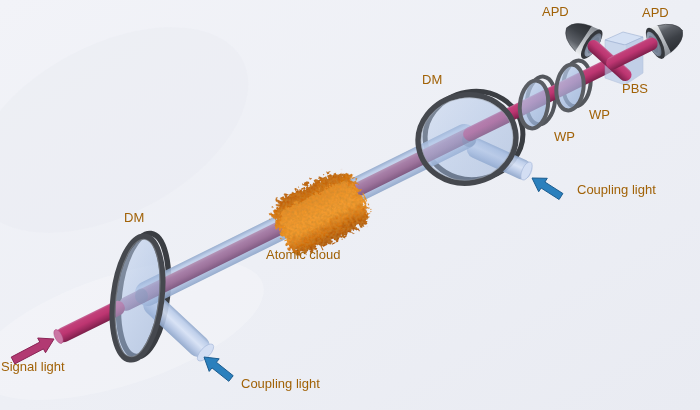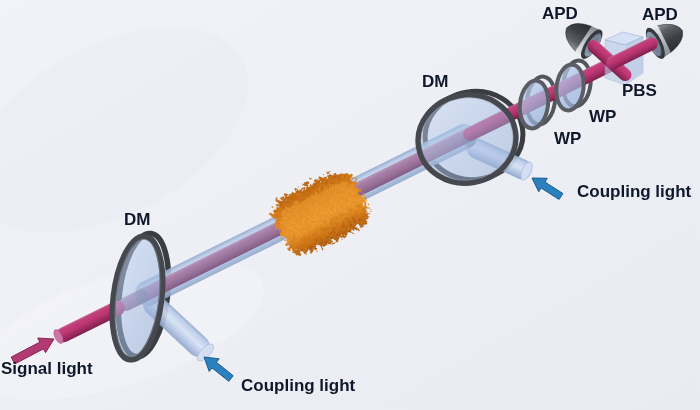--- a/index.html
+++ b/index.html
@@ -1,20 +1,20 @@
 <!DOCTYPE html>
 <html><head>
 <meta charset="utf-8">
 <style>
   html,body{margin:0;padding:0;background:#eef0f5;}
   .stage{position:relative;width:700px;height:410px;overflow:hidden;
          font-family:"Liberation Sans",sans-serif;}
   .stage svg{position:absolute;left:0;top:0;}
-  .lbl{position:absolute;font-size:17px;line-height:1.1;color:#0f172a;
-       white-space:nowrap;letter-spacing:0px;font-weight:bold;}
+  .lbl{position:absolute;font-size:13px;line-height:1.1;color:#a16207;
+       white-space:nowrap;letter-spacing:0px;}
 </style>
 </head>
 <body>
 
 <div class="stage">
 
 <svg width="700" height="410" viewBox="0 0 700 410">
   <defs>
     <linearGradient id="gBg" x1="0" y1="0" x2="1" y2="1">
       <stop offset="0" stop-color="#f2f3f8"></stop>
@@ -187,20 +187,21 @@
   </g>
   <g transform="translate(570,87.5) rotate(7)">
     <ellipse cx="0" cy="0" rx="13.5" ry="23" fill="url(#gGlass)" opacity="0.72"></ellipse>
     <ellipse cx="0" cy="0" rx="13.5" ry="23" fill="none" stroke="#5a5d63" stroke-width="4"></ellipse>
   </g>
 </svg>
 
 <div class="lbl" style="left:1px;top:360px">Signal light</div>
 <div class="lbl" style="left:241px;top:377px">Coupling light</div>
 <div class="lbl" style="left:577px;top:183px">Coupling light</div>
+<div class="lbl" style="left:266px;top:248px">Atomic cloud</div>
 <div class="lbl" style="left:124px;top:211px">DM</div>
 <div class="lbl" style="left:422px;top:73px">DM</div>
 <div class="lbl" style="left:554px;top:130px">WP</div>
 <div class="lbl" style="left:589px;top:108px">WP</div>
 <div class="lbl" style="left:622px;top:82px">PBS</div>
 <div class="lbl" style="left:542px;top:5px">APD</div>
 <div class="lbl" style="left:642px;top:6px">APD</div>
 
 </div>
 

